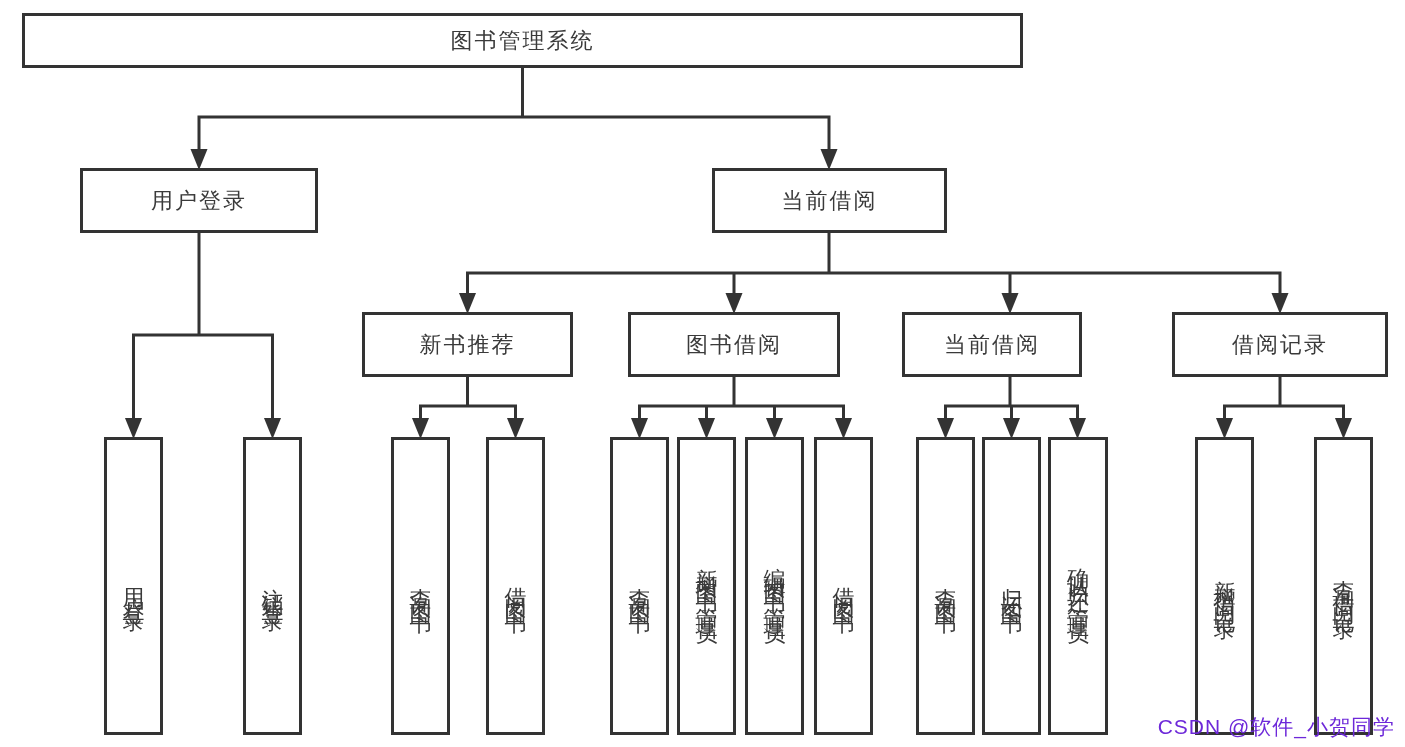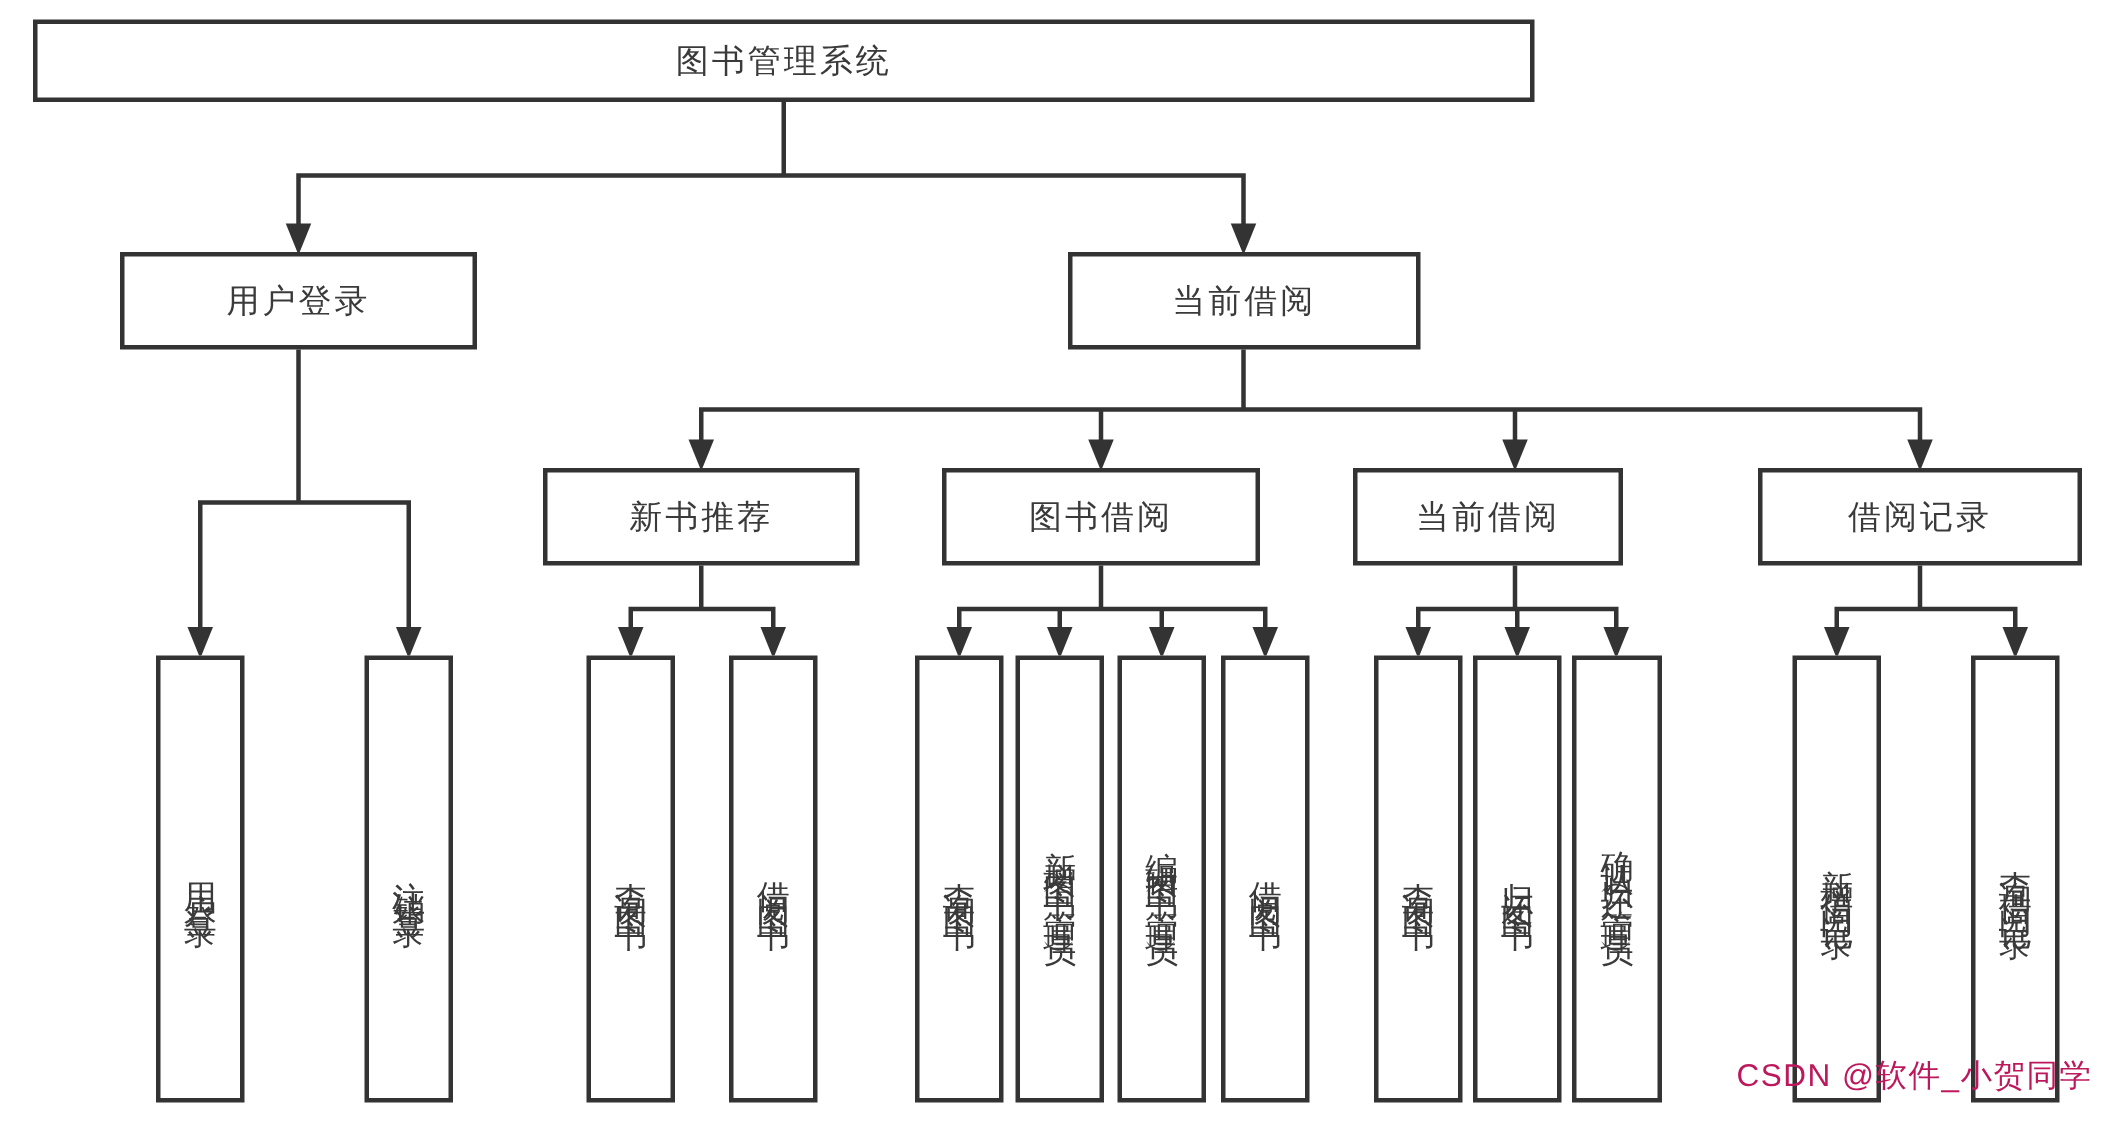--- a/index.html
+++ b/index.html
@@ -40,23 +40,23 @@
   .node.v {
     writing-mode: vertical-rl;
     text-orientation: mixed;
     letter-spacing: 8px;
     line-height: 1;
     white-space: normal;
   }
   .watermark {
     position: absolute;
     right: 10px;
-    bottom: 16px;
+    bottom: 6px;
     font-size: 21px;
-    color: #be185d;
+    color: #6d28d9;
     letter-spacing: 1px;
     z-index: 3;
   }
 </style>
 </head>
 <body>
 
 <div class="canvas">
 
   <svg class="connectors" viewBox="0 0 1405 747" xmlns="http://www.w3.org/2000/svg">

